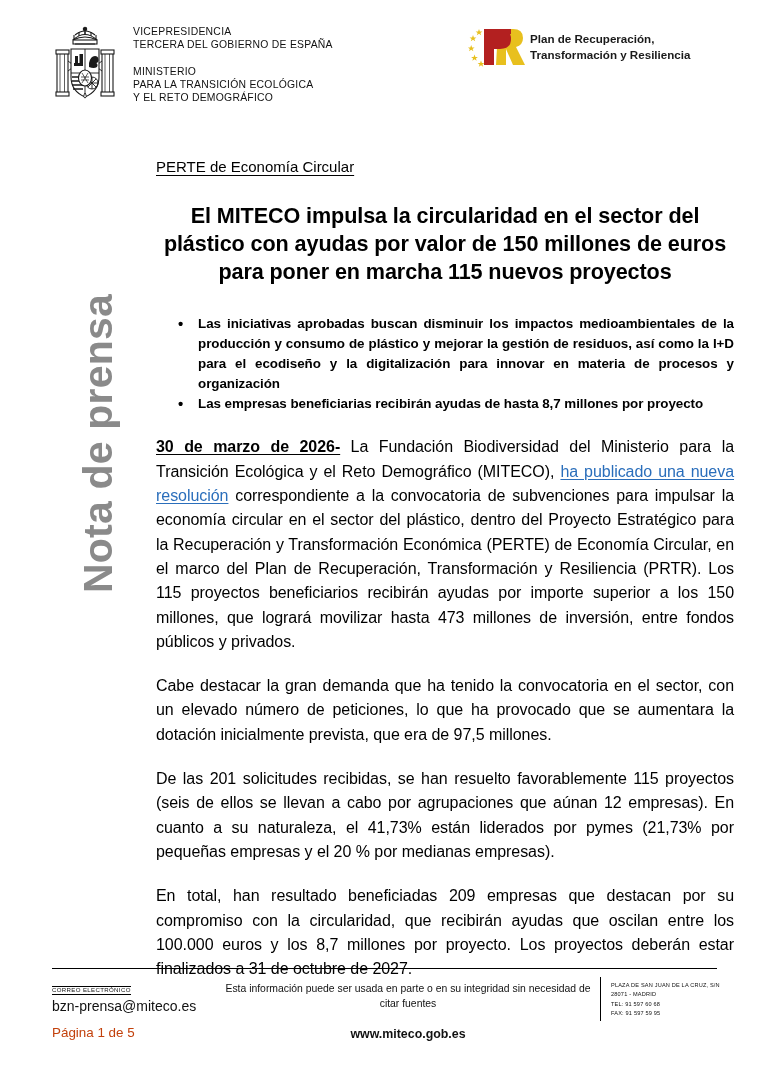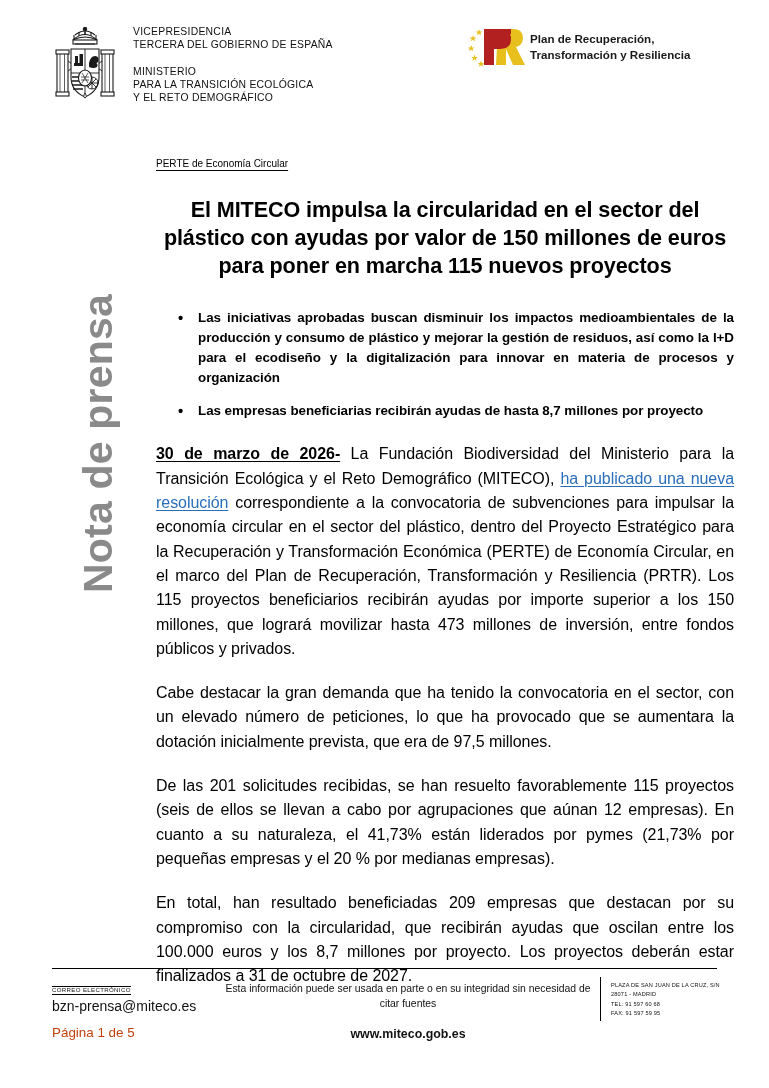--- a/index.html
+++ b/index.html
@@ -95,21 +95,21 @@
   }
 
   
   .content {
     position: absolute;
     left: 156px;
     top: 158px;
     width: 578px;
   }
   .kicker {
-    font-size: 10px;
+    font-size: 15px;
     color: #000000;
     text-decoration: underline;
     text-underline-offset: 2.5px;
     margin: 0 0 26px 0;
     line-height: 1.2;
   }
   .headline {
     font-size: 21.6px;
     font-weight: bold;
     text-align: center;
@@ -122,21 +122,20 @@
     margin: 0 0 22px 0;
     padding: 0 0 0 42px;
     list-style: none;
   }
   ul.bullets li {
     position: relative;
     font-size: 13.4px;
     font-weight: bold;
     line-height: 1.48;
     text-align: justify;
-    margin-bottom: 13px;
     letter-spacing: -0.05px;
   }
   ul.bullets li:last-child { margin-bottom: 0; }
   ul.bullets li::before {
     content: "\2022";
     position: absolute;
     left: -20px;
     top: -1px;
     font-size: 15px;
   }

